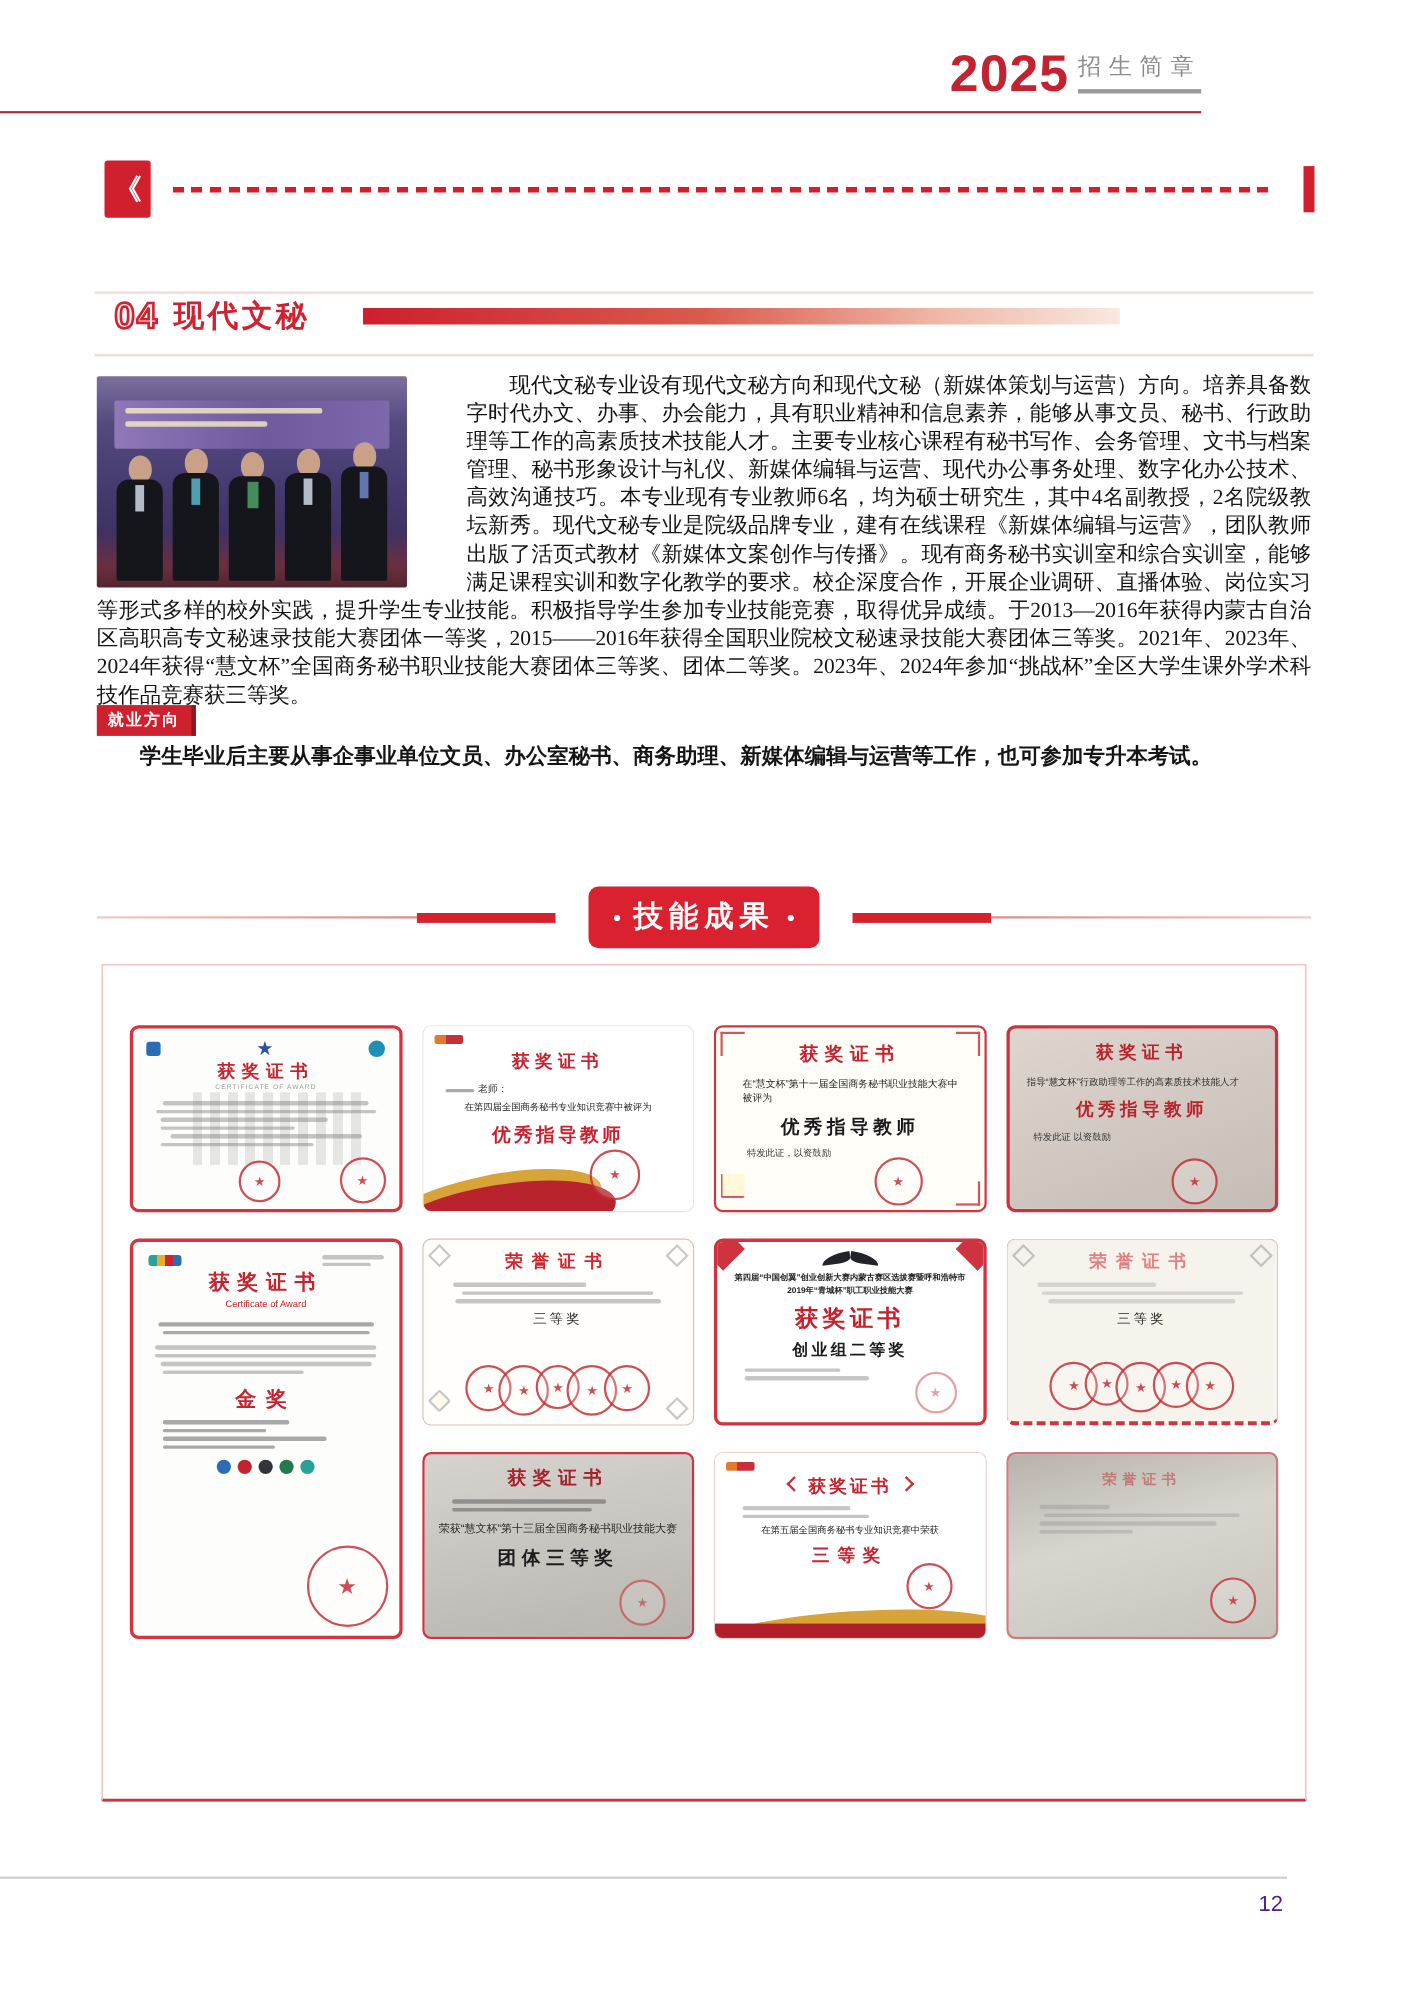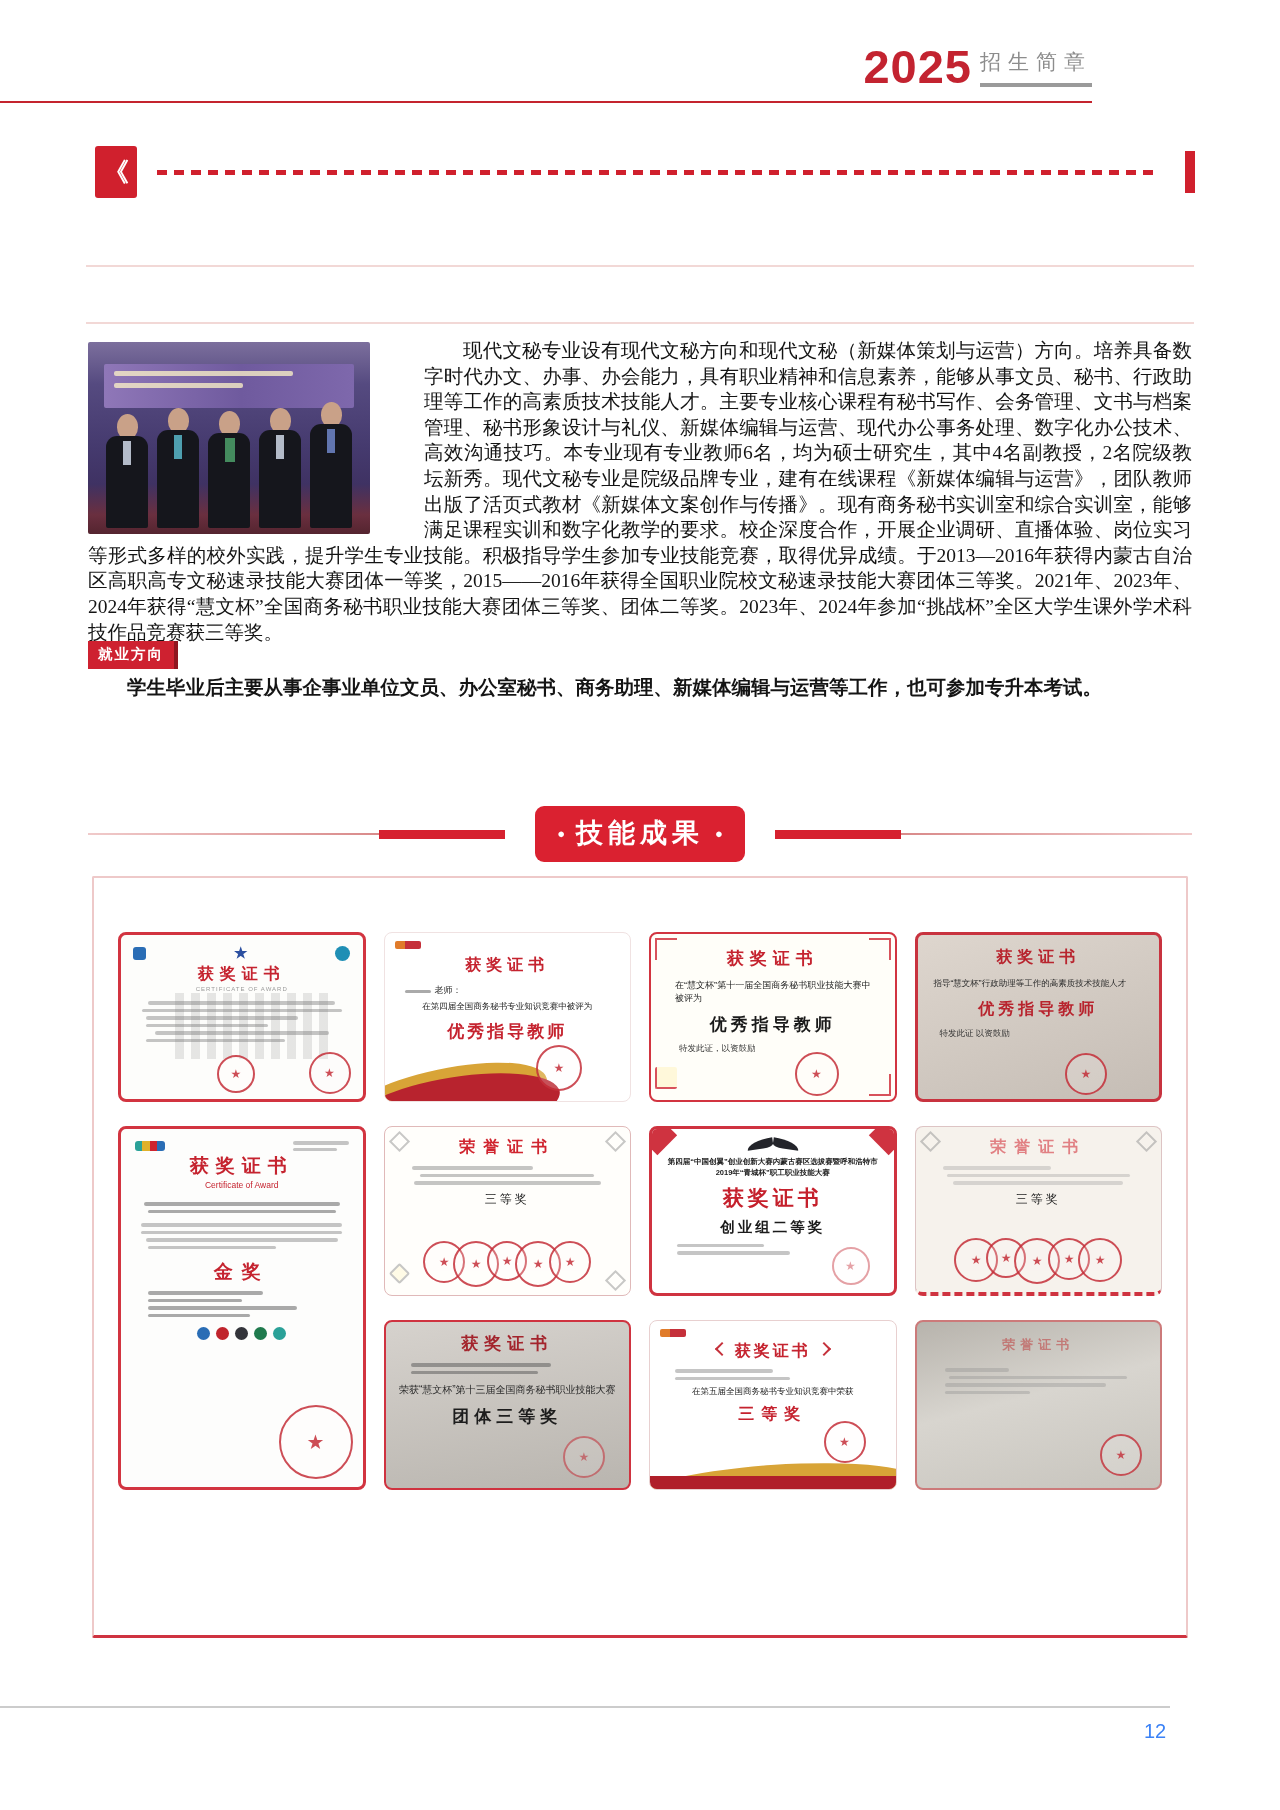--- a/index.html
+++ b/index.html
@@ -1,21 +1,21 @@
 <!DOCTYPE html>
 <html><head>
 <meta charset="utf-8">
 <style>
   * { margin:0; padding:0; box-sizing:border-box; }
   html,body { background:#ffffff; }
   .page { position:relative; width:1280px; height:1810px; background:#fff; overflow:hidden;
           font-family:"Liberation Serif", serif; color:#141414; }
 
   
-  .top { position:absolute; top:46px; left:0; width:1092px; display:flex; align-items:center; justify-content:flex-end; gap:8px; }
+  .top { position:absolute; top:46px; left:0; width:1092px; display:flex; align-items:flex-start; justify-content:flex-end; gap:8px; }
   .year { color:#c32330; font-family:"Liberation Sans",sans-serif; font-weight:bold; font-size:47px; line-height:0.9; letter-spacing:1px; }
   .brochure { color:#8d8d8d; font-family:"Liberation Sans",sans-serif; font-size:21px; letter-spacing:7px;
               border-bottom:4px solid #9a9a9a; padding-bottom:7px; }
   .top-rule { position:absolute; top:101px; left:0; width:1092px; height:2px; background:#c4242e; }
 
   
   .dept { position:absolute; top:146px; left:95px; width:1100px; display:flex; align-items:center; }
   .chev-badge { width:42px; height:52px; background:#d0202d; color:#fff; font-size:26px; font-weight:bold;
                 display:flex; align-items:center; justify-content:center; border-radius:3px; flex:none; }
   .dash { flex:1; height:5px; margin:0 20px; background:repeating-linear-gradient(90deg,#d0202d 0 10px, transparent 10px 17px); }
@@ -184,40 +184,45 @@
               border-radius:50% 50% 0 0; transform:rotate(-4deg); }
   .strip-red { position:absolute; bottom:0; left:0; right:0; height:13px; background:#b01f2a; }
 
   
   .c11 { background:linear-gradient(165deg,#b7b3ac,#d8d5cf 45%,#c7c4bd); border:2px solid #cc7a7a; padding:14px 16px; }
   .c11-title { color:rgba(190,60,60,.55); font-weight:bold; font-size:13px; letter-spacing:5px; }
   .c11-seal { width:42px; height:42px; right:18px; bottom:12px; opacity:.8; }
 
   
   .foot-rule { position:absolute; top:1706px; left:0; width:1170px; height:1.5px; background:#cccccc; }
-  .page-num { position:absolute; top:1720px; left:1144px; color:#3b82f6; font-family:"Liberation Sans",sans-serif; font-size:20px; }
+  .page-num { position:absolute; top:1720px; left:1144px; color:#4c1d95; font-family:"Liberation Sans",sans-serif; font-size:20px; }
 </style>
 </head>
 <body>
 
 <div class="page">
 
   <div class="top">
     <span class="year">2025</span>
     <span class="brochure">招生简章</span>
   </div>
   <div class="top-rule"></div>
 
   <div class="dept">
     <div class="chev-badge">《</div>
     <div class="dash"></div>
     <div class="dept-bar"></div>
   </div>
 
   <div class="sec-line1"></div>
+  <div class="sec-row">
+    <span class="sec-num">04</span>
+    <span class="sec-title">现代文秘</span>
+    <span class="sec-bar"></span>
+  </div>
   <div class="sec-line2"></div>
 
   <div class="content">
     <div class="photo">
       <div class="banner">
         <div class="bl" style="width:78%"></div>
           <div class="bl" style="width:56%"></div>
       </div>
       <div class="people">
         <div class="person">

